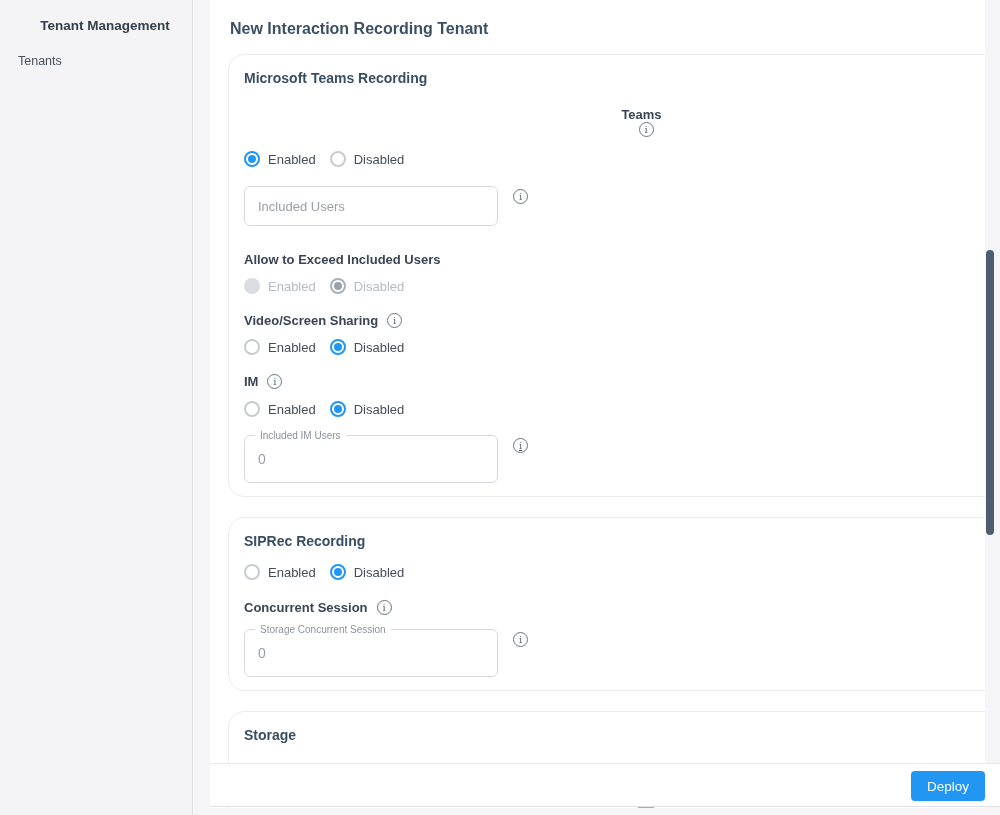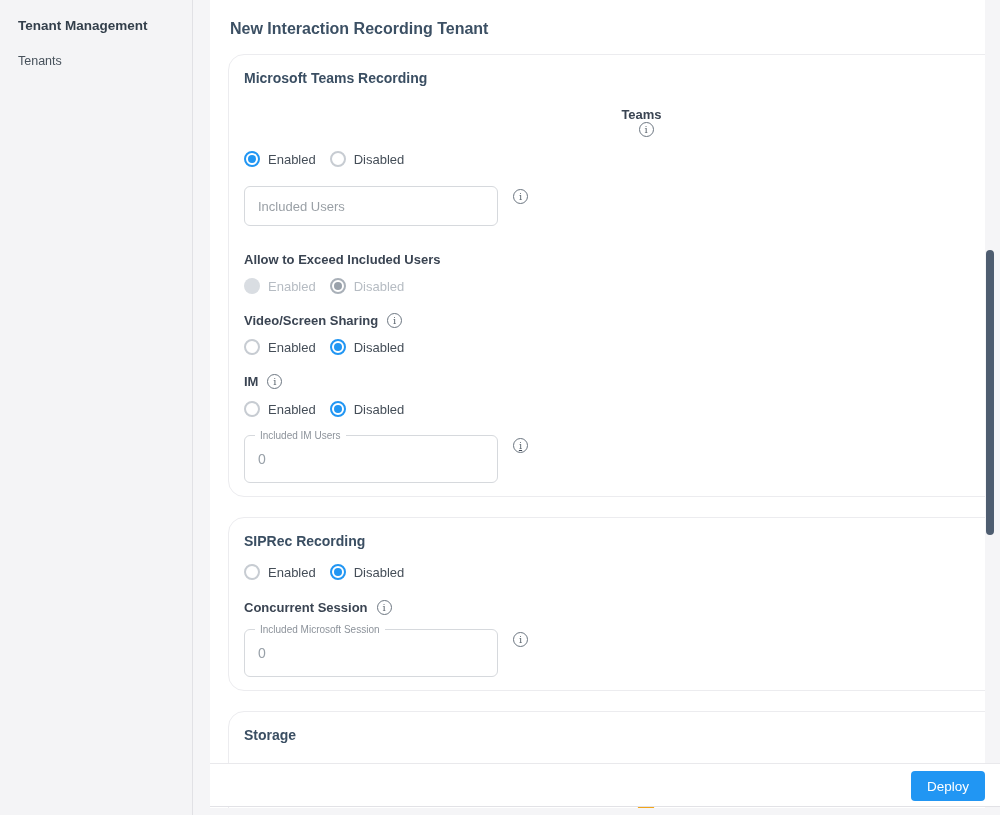--- a/index.html
+++ b/index.html
@@ -9,21 +9,21 @@
     background: #f5f5f7;
     position: relative;
     overflow: hidden;
     color:#3a4452;
   }
   
   .sidebar {
     position:absolute; left:0; top:0; width:193px; height:815px;
     background:#f4f4f6; border-right:1px solid #e1e1e5;
   }
-  .sidebar-title { padding:18px 0 0 18px; font-size:13.5px; font-weight:700; color:#333f4b; }
+  .sidebar-title { padding:18px 0 0 18px; font-size:13.5px; font-weight:700; color:#333f4b;text-align:center; }
   .sidebar-item  { margin-top:21px; padding-left:18px; font-size:12.5px; color:#47515b; cursor:pointer; }
   
   .main {
     position:absolute; left:210px; top:0; width:775px; height:808px;
     background:#ffffff; overflow:hidden; padding-left:18px;
   }
   .page-title { margin:20px 0 0 2px; font-size:16px; font-weight:700; color:var(--heading); }
   .card {
     width:836px; border:1px solid #ececef; border-radius:16px;
     background:#fff; padding:15px 24px 13px 15px; margin-top:16px;
@@ -201,21 +201,21 @@
       </span>
     </div>
 
     <div class="field-label fl-mt20">
       <span>Concurrent Session</span>
       <span class="info">i</span>
     </div>
 
     <div class="input-row mt14">
       <div class="outlined">
-        <span class="float-label">Included Microsoft Session</span>
+        <span class="float-label">Storage Concurrent Session</span>
         <input type="text" value="0" style="">
       </div>
       <span class="info">i</span>
     </div>
   </div>
 
   <div class="card gap">
     <div class="card-title">Storage</div>
 
     <div class="field-label fl-mt21">

